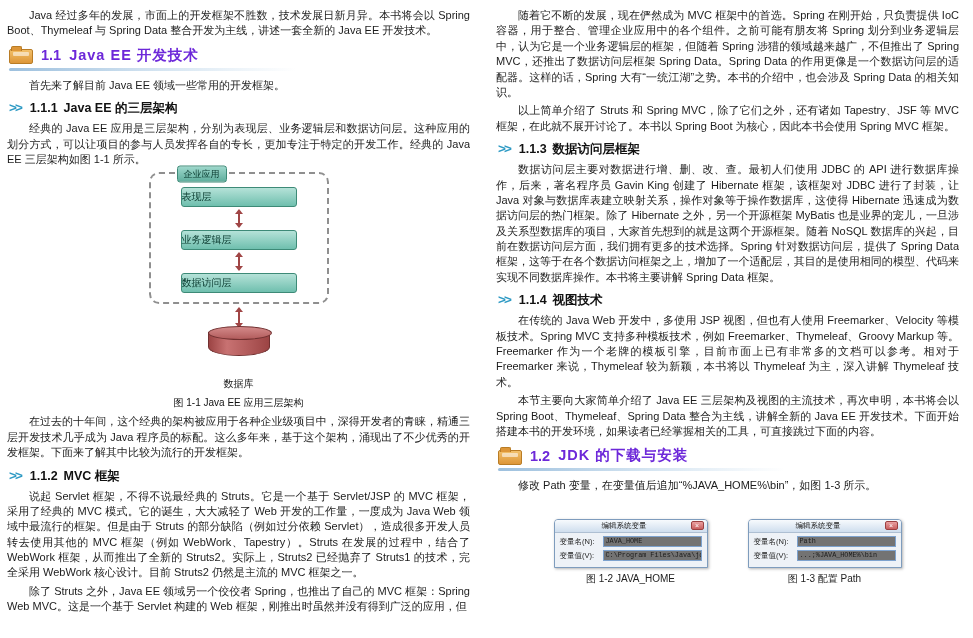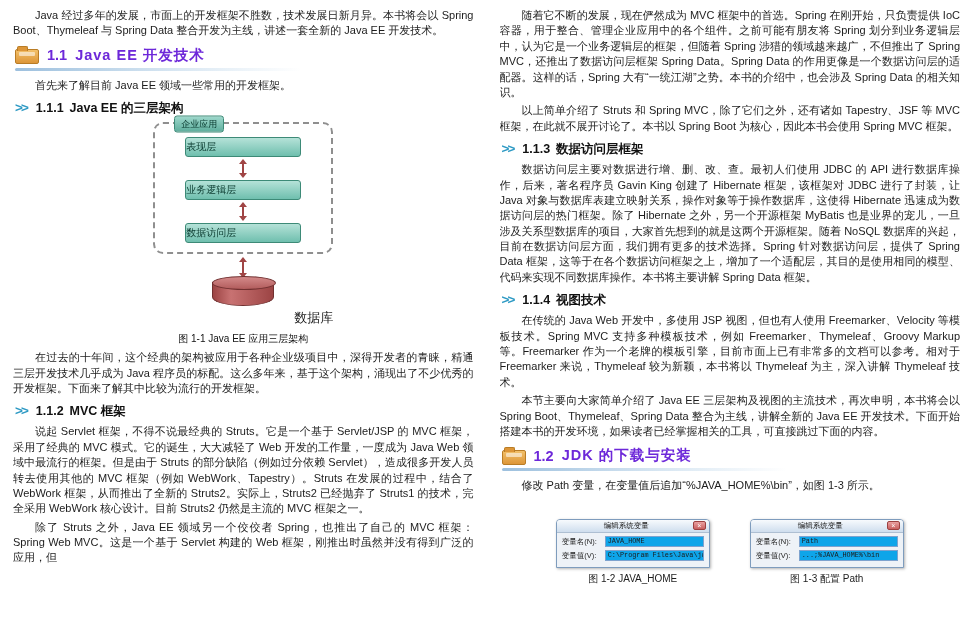--- a/index.html
+++ b/index.html
@@ -1,18 +1,18 @@
 <!DOCTYPE html>
 <html><head>
 <meta charset="utf-8">
 <style>
   * { margin:0; padding:0; box-sizing:border-box; }
   html,body { width:973px; height:638px; overflow:hidden; background:#ffffff; }
   body { font-family:"Liberation Sans","DejaVu Sans",sans-serif; color:#1c1c1c; }
-  .spread { display:flex; gap:26px; width:973px; height:638px; padding:8px 13px; }
+  .spread { display:flex; gap:26px; width:973px; height:638px; padding:8px 7px; }
   .col { width:463px; overflow:hidden; }
 
   p.para { font-size:11px; line-height:1.4; text-align:justify; text-indent:2em; margin-bottom:3px; }
 
   
   .sec-head { display:flex; align-items:center; gap:8px; margin:7px 0 0 2px; }
   .folder { position:relative; width:24px; height:15px; background:linear-gradient(180deg,#f2c06a,#dd9638);
             border:1px solid #b97c25; border-radius:2px; margin-top:3px; flex:0 0 auto; }
   .folder::before { content:""; position:absolute; top:-4px; left:1px; width:9px; height:4px;
             background:#dd9638; border:1px solid #b97c25; border-bottom:none; border-radius:2px 2px 0 0; }
@@ -25,54 +25,54 @@
 
   
   .sub-head { display:flex; align-items:baseline; gap:6px; margin:7px 0 4px 2px; }
   .chev { color:#2e9ac4; font-weight:bold; font-size:13.5px; letter-spacing:-2px; padding-right:3px; }
   .sub-num,.sub-title { font-weight:bold; font-size:12.5px; color:#111111; }
 
   
   .figure { margin:5px 0 4px; text-align:center; }
   .diagram { display:inline-block; }
   .ent-box { position:relative; border:2px dashed #8f8f8f; border-radius:10px; padding:13px 30px 9px; }
-  .ent-label { position:absolute; top:0; left:19px; transform:translateY(-50%);
+  .ent-label { position:absolute; top:0; left:26px; transform:translateY(-50%);
             background:linear-gradient(180deg,#9ed8cc,#5fae9d); border:1px solid #3d8a77;
             color:#07382d; font-size:9px; padding:1px 6px; border-radius:3px; }
   .layer { width:116px; height:20px; line-height:18px; margin:0 auto;
             background:linear-gradient(180deg,#b5e2d8,#6fbfae); border:1px solid #3d8a77;
             border-radius:3px; font-size:10px; color:#0b3b30; text-align:left; }
   .varrow { position:relative; width:2px; height:9px; background:#a04545; margin:7px auto; }
   .varrow::before,.varrow::after { content:""; position:absolute; left:-3px;
             border-left:4px solid transparent; border-right:4px solid transparent; }
   .varrow::before { top:-5px; border-bottom:5px solid #a04545; }
   .varrow::after { bottom:-5px; border-top:5px solid #a04545; }
   .varrow.outer { height:11px; margin:8px auto 9px; }
   .cyl { position:relative; width:62px; height:24px; margin:0 auto;
             background:linear-gradient(90deg,#9c4444,#c87272 30%,#9c4444);
             border:1px solid #713030; border-top:none; border-radius:0 0 31px 31px / 0 0 9px 9px; }
   .cyl::before { content:""; position:absolute; top:-6px; left:-1px; width:62px; height:12px;
             background:linear-gradient(180deg,#d48a8a,#b25c5c); border:1px solid #713030; border-radius:50%; }
-  .db-label { font-size:13px; margin-top:3px;text-align:right; }
+  .db-label { font-size:10px; margin-top:21px; }
   .fig-cap { font-size:10px; margin-top:5px; color:#111; }
 
   
   .dialogs { display:flex; justify-content:center; gap:40px; margin-top:25px; }
   .dlg-wrap { text-align:center; }
   .dlg { width:154px; border:1px solid #7e9cbd; border-radius:4px 4px 0 0; background:#eef2f7;
             box-shadow:1px 1px 3px rgba(0,0,0,.3); text-align:left; }
   .dlg-tb { display:flex; align-items:center; height:13px; background:linear-gradient(180deg,#f7fafd,#cfdeee);
             border-bottom:1px solid #aebfd2; border-radius:3px 3px 0 0; padding:0 3px; }
   .dlg-title { flex:1; font-size:7.5px; color:#222; text-align:center; }
   .dlg-x { width:13px; height:9px; background:linear-gradient(180deg,#e9a0a0,#c96060);
             border:1px solid #9c4040; border-radius:2px; color:#fff; font-size:7px; line-height:7px; text-align:center; }
   .dlg-row { display:flex; align-items:flex-end; gap:3px; padding:3px 5px 0; }
   .dlg-row.last { padding-bottom:6px; }
   .dlg-label { font-size:7.5px; width:40px; flex:0 0 auto; }
-  .dlg-input { flex:1; height:11px; background:#0ea5e9; border:1px solid #7da2ce; font-size:6.8px;
+  .dlg-input { flex:1; height:11px; background:#737373; border:1px solid #7da2ce; font-size:6.8px;
             line-height:9px; padding:0 2px; white-space:nowrap; overflow:hidden;
             font-family:"Liberation Mono","DejaVu Sans Mono",monospace; }
   .dlg-cap { font-size:10px; margin-top:4px; }
 </style>
 </head>
 <body>
 
 <div class="spread">
 
   <div class="col">
@@ -86,20 +86,21 @@
     <div class="sec-rule"></div>
 
     <p class="para">首先来了解目前 Java EE 领域一些常用的开发框架。</p>
 
     <div class="sub-head">
       <span class="chev">&gt;&gt;</span>
       <span class="sub-num">1.1.1</span>
       <span class="sub-title">Java EE 的三层架构</span>
     </div>
 
+    <p class="para">经典的 Java EE 应用是三层架构，分别为表现层、业务逻辑层和数据访问层。这种应用的划分方式，可以让项目的参与人员发挥各自的专长，更加专注于特定的开发工作。经典的 Java EE 三层架构如图 1-1 所示。</p>
 
     <div class="figure">
       <div class="diagram">
         <div class="ent-box">
           <div class="ent-label">企业应用</div>
           <div class="layer">表现层</div>
           <div class="varrow"></div>
           <div class="layer">业务逻辑层</div>
           <div class="varrow"></div>
           <div class="layer">数据访问层</div>

